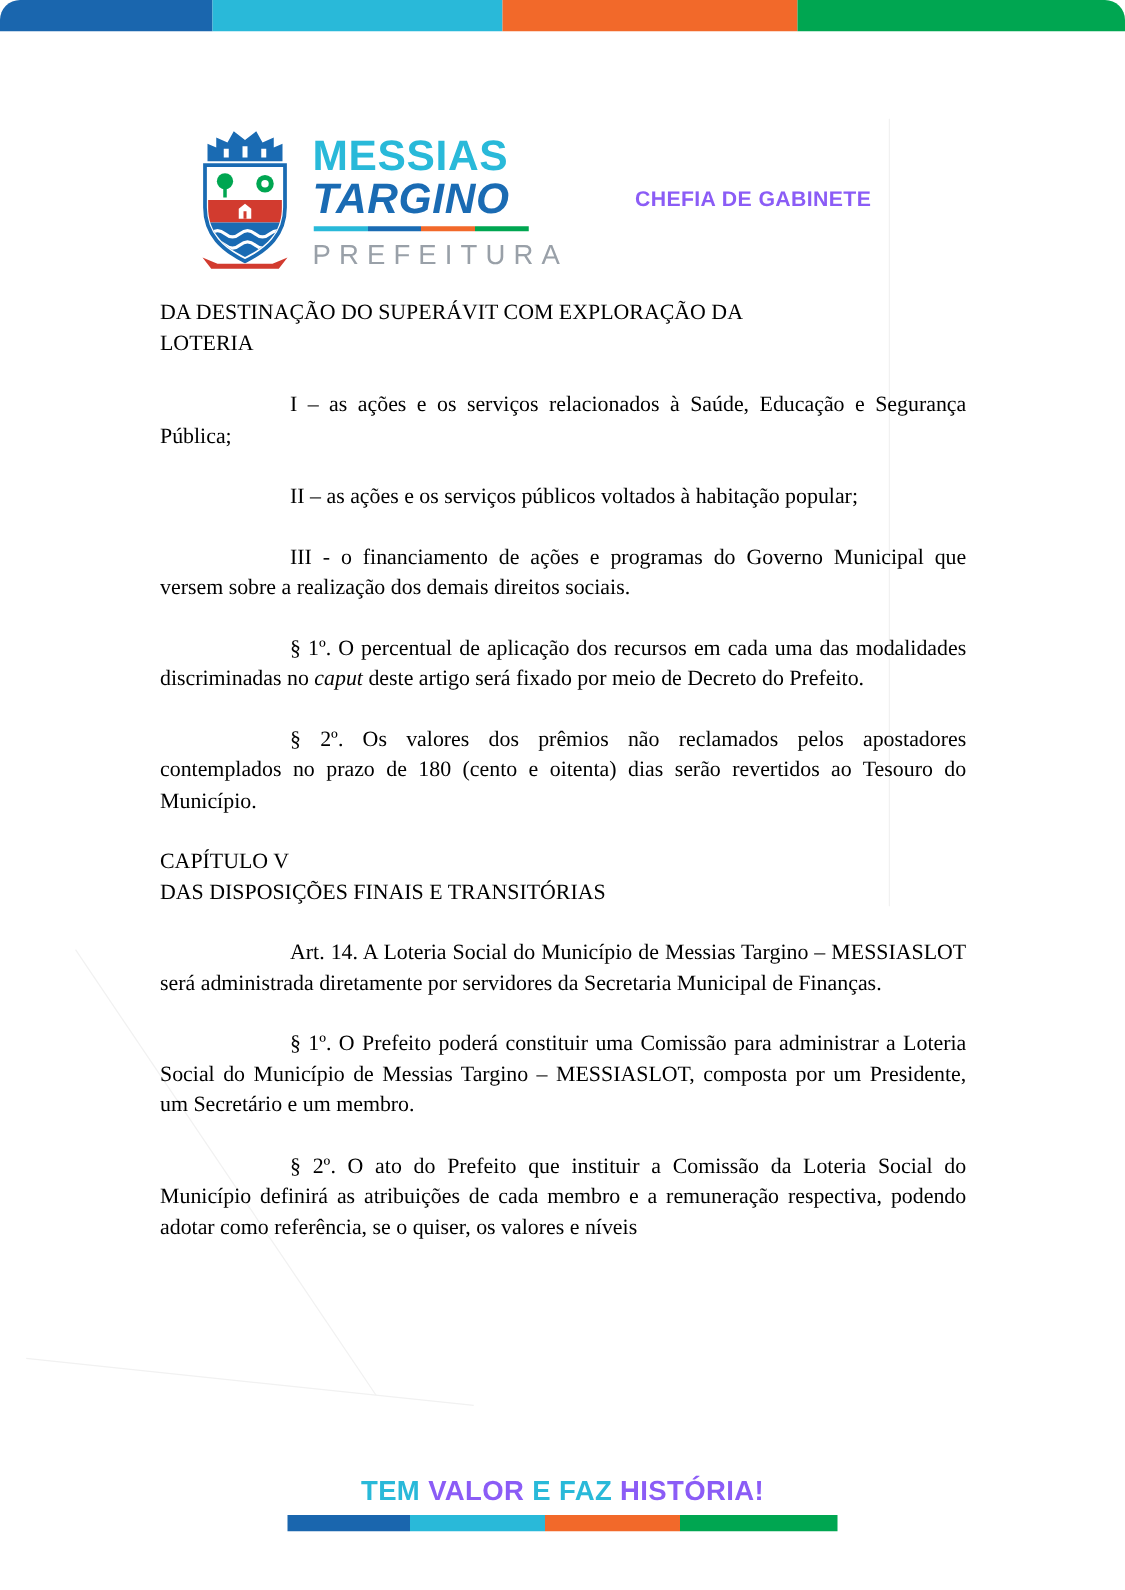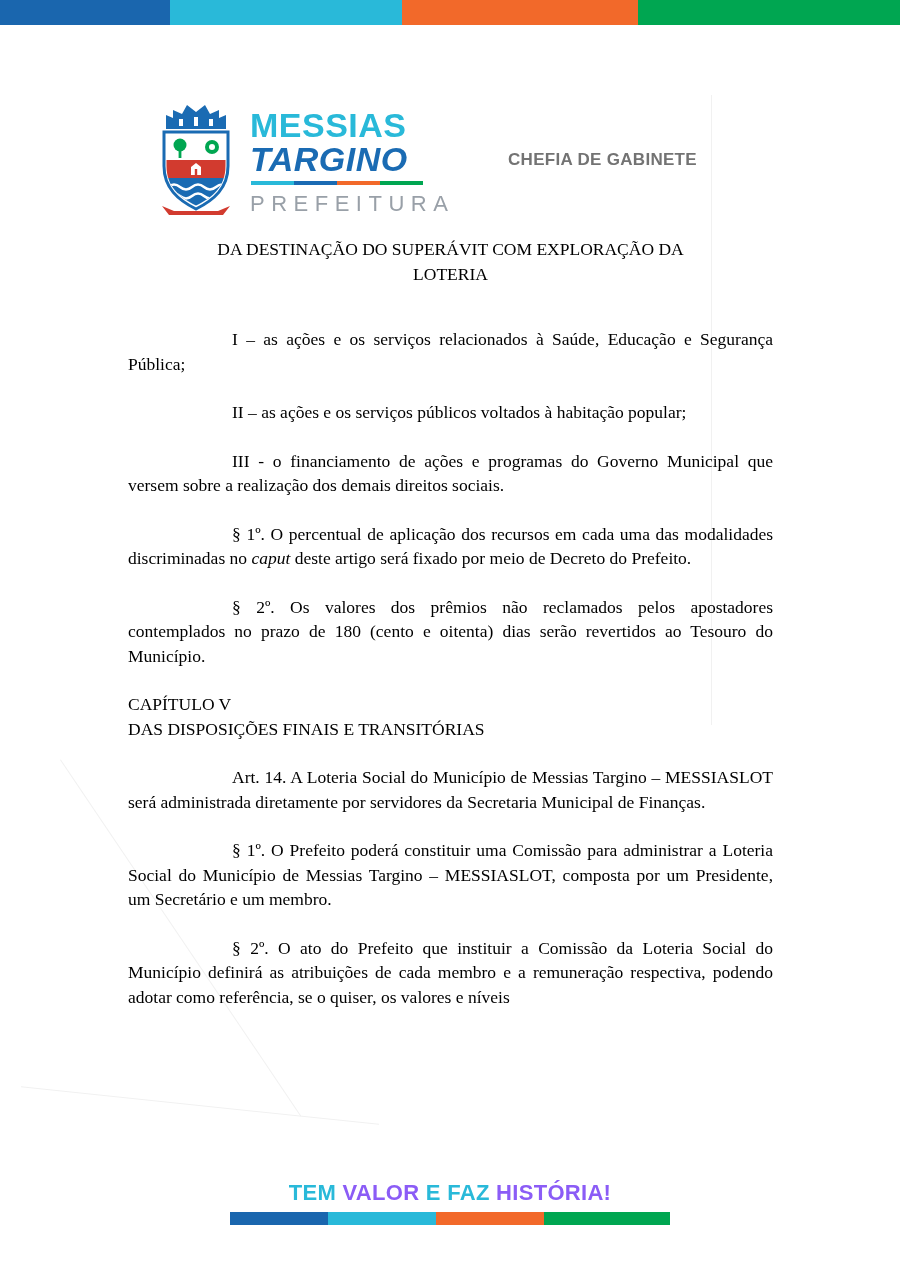--- a/index.html
+++ b/index.html
@@ -1,20 +1,21 @@
 <!DOCTYPE html>
 <html><head>
 <meta charset="utf-8">
 <style>
   * { margin:0; padding:0; box-sizing:border-box; }
   html,body { background:#ffffff; }
   .page {
     position:relative; width:900px; height:1272px; margin:0 auto;
     background:#ffffff; overflow:hidden; color:#000;
     font-family:"Liberation Serif", serif;
+    border-radius:16px;
   }
 
   
   .topbar { position:absolute; top:0; left:0; width:900px; height:25px; display:flex; }
   .topbar .seg { height:100%; }
   .tseg-0 { width:170px; background:#1a66ae; }
   .tseg-1 { width:232px; background:#29b9d9; }
   .tseg-2 { width:236px; background:#f2692a; }
   .tseg-3 { width:262px; background:#00a651; }
 
@@ -30,26 +31,26 @@
   .brand-name1 { font-size:34px; font-weight:bold; letter-spacing:0.5px; color:#29b9d9; line-height:34px; }
   .brand-name2 { font-size:34px; font-weight:bold; letter-spacing:0.5px; color:#1a6bb3; line-height:34px;font-style:italic; }
   .brand-rule {
     width:172px; height:4px; margin:5px 0 6px 1px;
     background:linear-gradient(to right,#29b9d9 0 25%,#1a6bb3 25% 50%,#f2692a 50% 75%,#00a651 75% 100%);
   }
   .brand-sub { font-size:22px; letter-spacing:6.5px; color:#99a0a8; font-weight:400; }
   .office {
     position:absolute; left:508px; top:150px; width:240px;
     font-family:"Liberation Sans", sans-serif; font-weight:bold;
-    font-size:17px; letter-spacing:0.3px; color:#737373; text-align:left;
+    font-size:17px; letter-spacing:0.3px; color:#8b5cf6; text-align:left;
   }
 
   
   .doc { position:absolute; left:128px; top:237px; width:645px; font-size:17.5px; line-height:24.5px; }
-  .doc-title { font-weight:normal; font-size:17.5px; text-align:center; line-height:25px; margin-bottom:40px; }
+  .doc-title { font-weight:normal; font-size:17.5px; text-align:left; line-height:25px; margin-bottom:24px; }
   .para { text-align:justify; text-indent:104px; margin-bottom:24px; }
   .chapter { text-align:left; text-indent:0; margin-bottom:24px; line-height:24.5px; }
   .italic { font-style:italic; }
 
   
   .slogan {
     position:absolute; left:0; top:1180px; width:900px; text-align:center;
     font-family:"Liberation Sans", sans-serif; font-size:22px; font-weight:bold; letter-spacing:0.3px;
   }
   .slogan .c-cyan { color:#29b9d9; }

